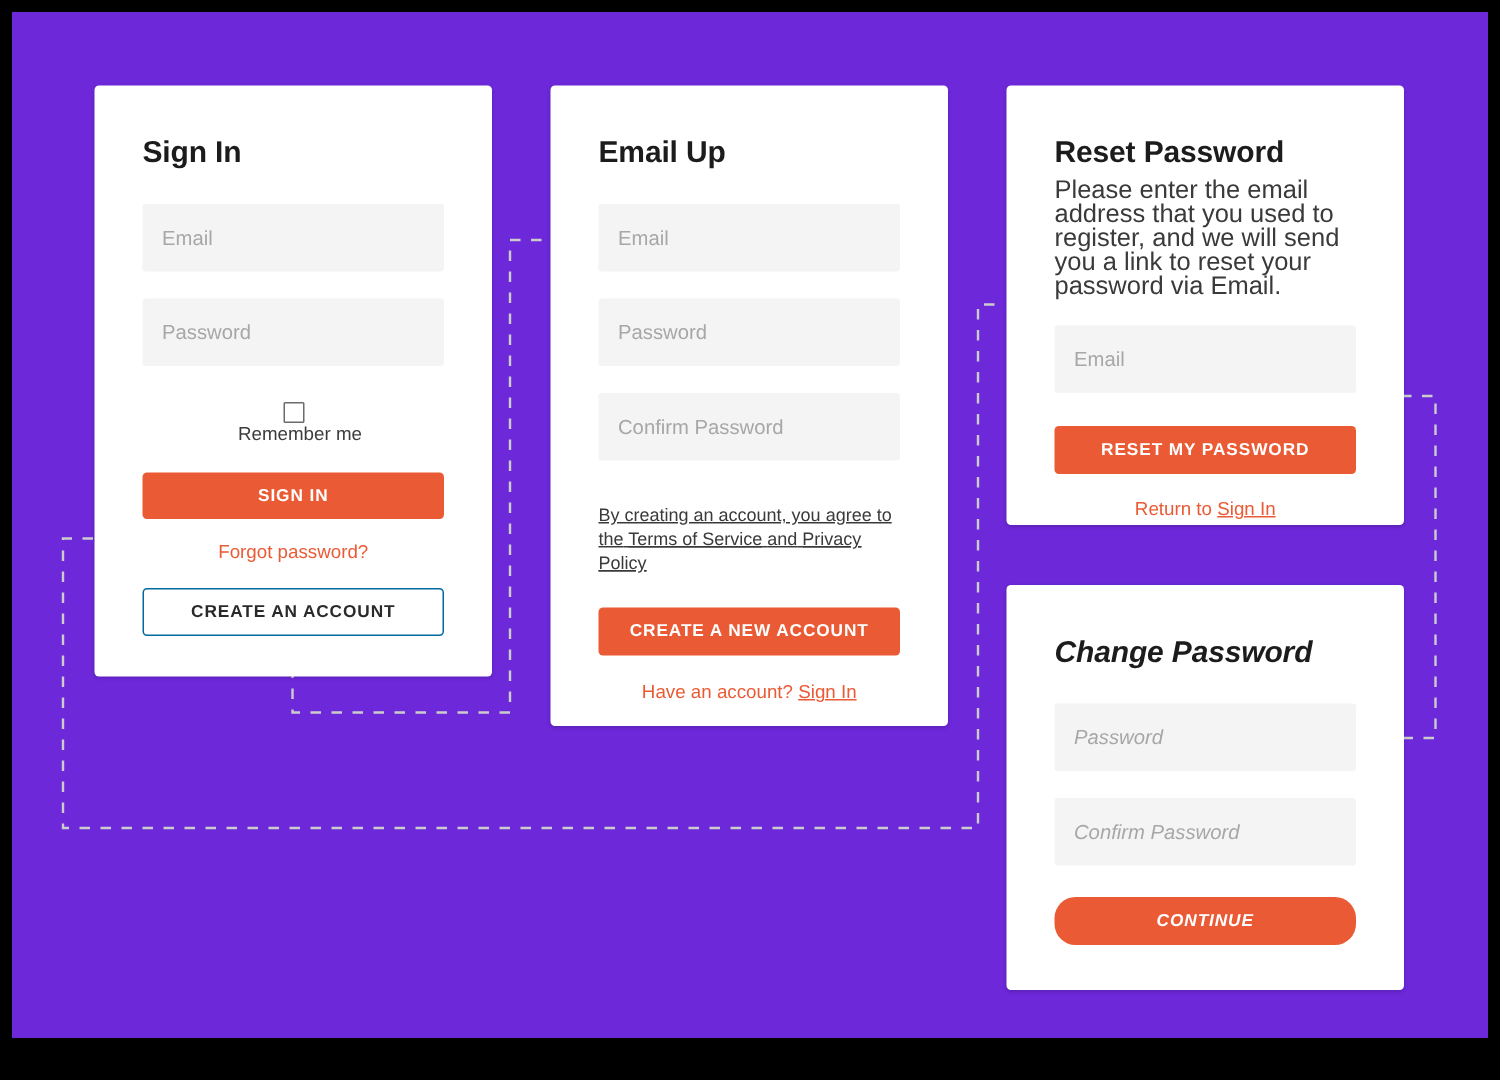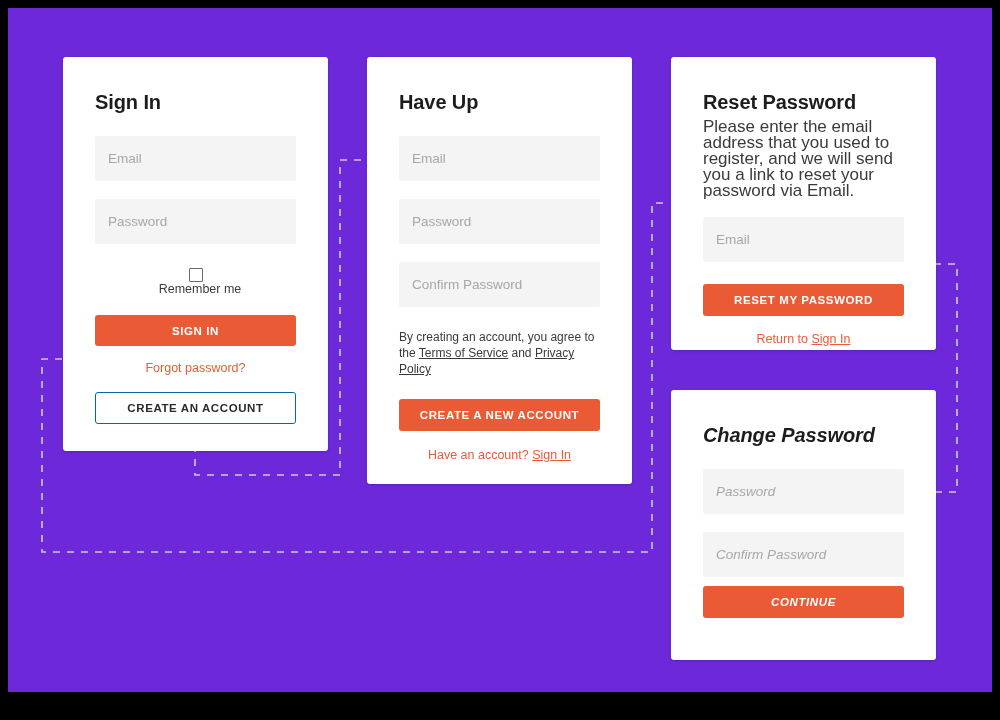--- a/index.html
+++ b/index.html
@@ -124,26 +124,26 @@
   .terms {
     font-size: 12px;
     line-height: 16px;
     color: #3a3a3a;
   }
   .plain-link { color: #ea5b35; text-decoration: none; }
 
   .mt-signin-btn   { margin-top: 19px; }
   .mt-forgot       { margin-top: 15px; }
   .mt-create       { margin-top: 17px; }
-  .mt-terms        { margin-top: 22px; }
+  .mt-terms        { margin-top: 28px; text-decoration: underline; }
   .mt-create-new   { margin-top: 22px; }
   .mt-have-acct    { margin-top: 17px; }
   .mt-reset-btn    { margin-top: 22px; }
   .mt-return       { margin-top: 16px; }
-  .mt-continue     { margin-top: 9px; }
+  .mt-continue     { margin-top: 21px; border-radius: 14px; }
 </style>
 </head>
 <body>
 
 <div id="frame">
 <div id="canvas">
 
   <svg id="connectors" viewBox="0 0 1000 720" width="1000" height="720">
     <path d="M 195 417 L 195 475 L 340 475 L 340 160 L 366 160" fill="none" stroke="#cccccc" stroke-width="1.6" stroke-dasharray="7 7" stroke-linecap="butt"></path>
     <path d="M 146 359 L 42 359 L 42 552 L 652 552 L 652 203 L 670 203" fill="none" stroke="#cccccc" stroke-width="1.6" stroke-dasharray="7 7" stroke-linecap="butt"></path>
@@ -176,21 +176,21 @@
       </div>
 
       <div class="btn btn-outline btn-tall mt-create">
         <span>CREATE AN ACCOUNT</span>
       </div>
     </div>
   </div>
 
   <div class="card" id="card-signup">
     <div class="card-inner">
-      <h2 class="title">Have Up</h2>
+      <h2 class="title">Email Up</h2>
 
       <div class="field first">
         <span>Email</span>
       </div>
 
       <div class="field">
         <span>Password</span>
       </div>
 
       <div class="field">

